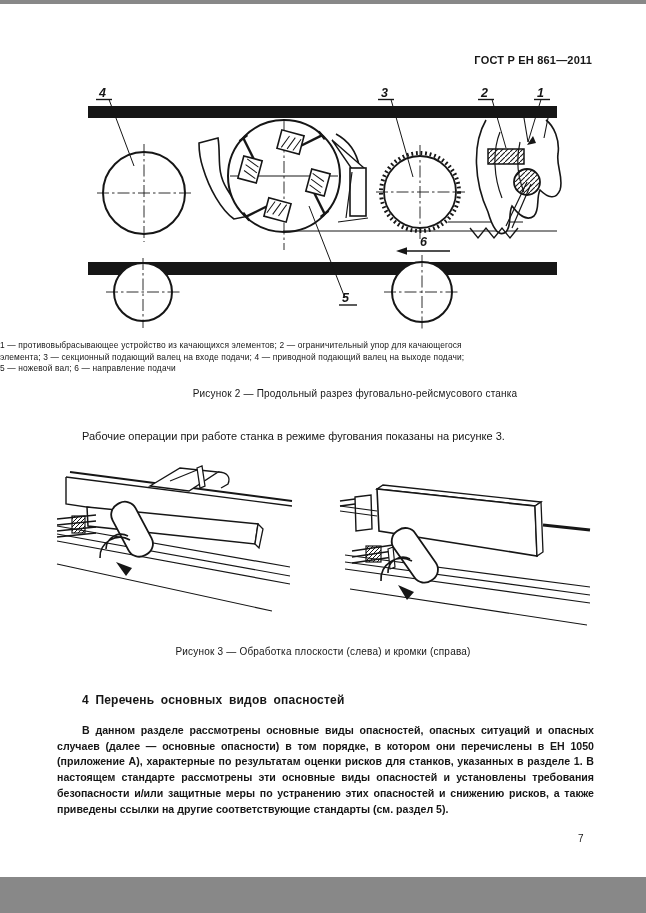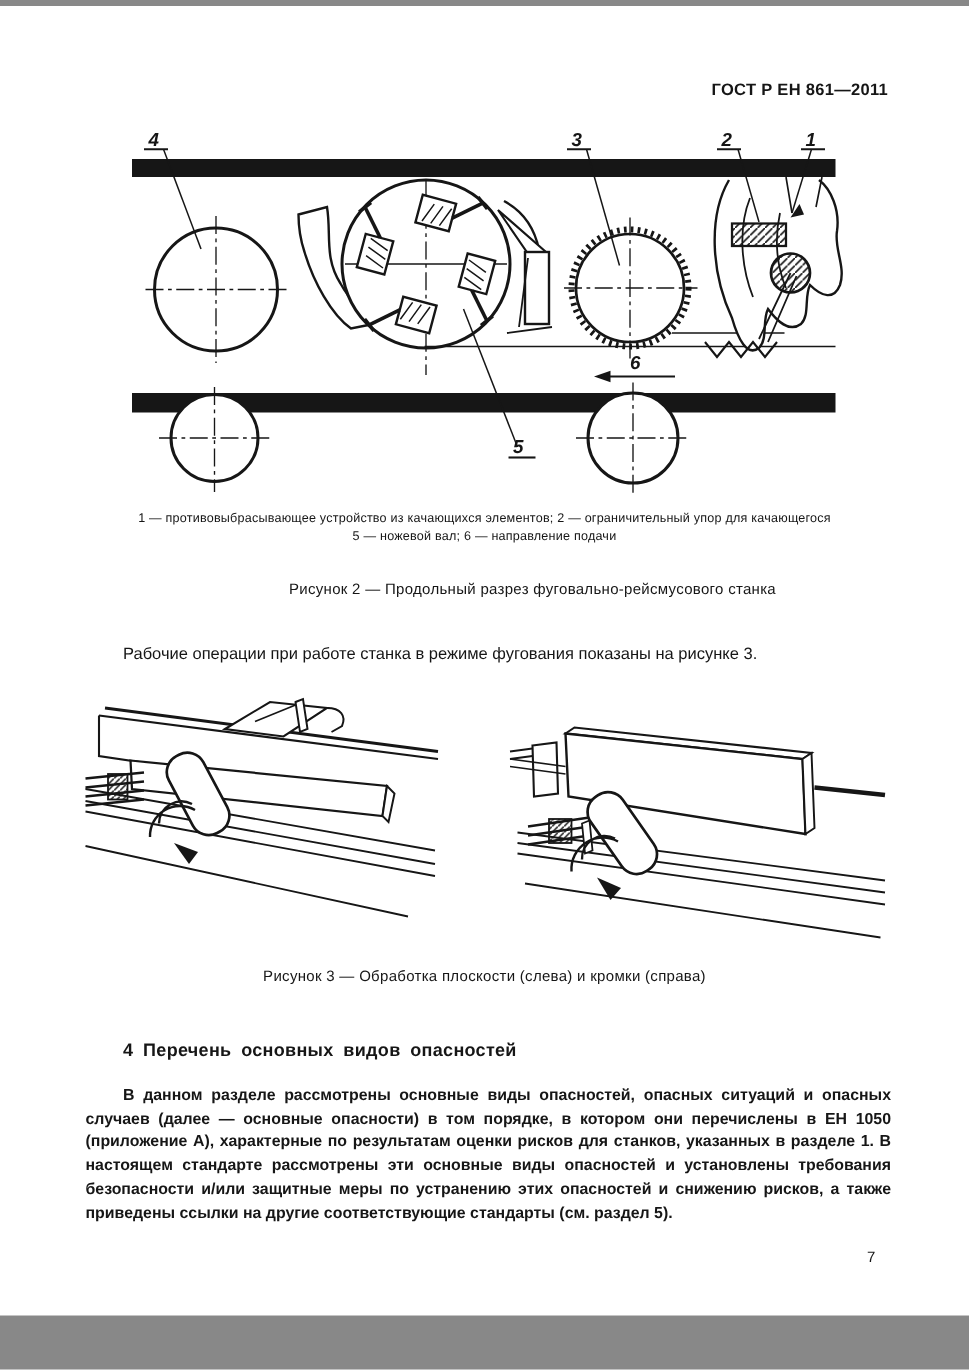--- a/index.html
+++ b/index.html
@@ -2,21 +2,21 @@
 <html><head>
 <meta charset="utf-8">
 <style>
   html,body{margin:0;padding:0;background:#888;}
   .page{
     position:relative;width:646px;height:873px;background:#ffffff;
     margin:4px auto;font-family:"Liberation Sans","DejaVu Sans",sans-serif;
     color:#161616;overflow:hidden;
   }
   .hdr{position:absolute;top:50px;right:54px;font-size:11px;font-weight:bold;letter-spacing:.2px;}
-  .legend{position:absolute;top:336px;left:0;width:646px;text-align:center;
+  .legend{position:absolute;top:336px;left:0;width:646px;text-align:left;
     font-size:8.4px;line-height:11.6px;letter-spacing:.15px;}
   .cap{position:absolute;left:0;width:646px;text-align:center;font-size:10px;letter-spacing:.2px;}
   .cap2{top:384px;padding-left:32px;} .cap3{top:642px;}
   .para1{position:absolute;top:426px;left:57px;width:537px;font-size:11px;text-indent:25px;}
   .h4{position:absolute;top:689px;left:82px;font-size:12px;font-weight:bold;word-spacing:3px;letter-spacing:.2px;}
   .body4{position:absolute;top:719px;left:57px;width:537px;font-size:10.6px;line-height:15.7px;
     text-align:justify;text-indent:25px;font-weight:bold;}
   .pagenum{position:absolute;top:829px;left:578px;font-size:10px;}
   svg{position:absolute;left:0;}
   .fig2{top:78px;} .fig3{top:455px;}
@@ -125,20 +125,21 @@
     <g>
       <text class="lbl" x="537" y="15">1</text>
       <path d="M534,17.5 L550,17.5" stroke="#161616" stroke-width="1.4"></path>
       <path d="M541,17.5 L528,60" stroke="#161616" stroke-width="1"></path>
       <path d="M527,63 L533,54 L536,61 Z" fill="#161616"></path>
     </g>
   </svg>
 
   <div class="legend">
     <div>1 — противовыбрасывающее устройство из качающихся элементов; 2 — ограничительный упор для качающегося</div>
+    <div>элемента; 3 — секционный подающий валец на входе подачи; 4 — приводной подающий валец на выходе подачи;</div>
     <div>5 — ножевой вал; 6 — направление подачи</div>
   </div>
   <div class="cap cap2">Рисунок 2 — Продольный разрез фуговально-рейсмусового станка</div>
 
   <div class="para1">Рабочие операции при работе станка в режиме фугования показаны на рисунке 3.</div>
 
   <svg class="fig3" width="646" height="170" viewBox="0 0 646 170">
     <defs>
       <pattern id="hatch2" patternUnits="userSpaceOnUse" width="4" height="4">
         <path d="M0,4 L4,0" stroke="#161616" stroke-width="1"></path>

